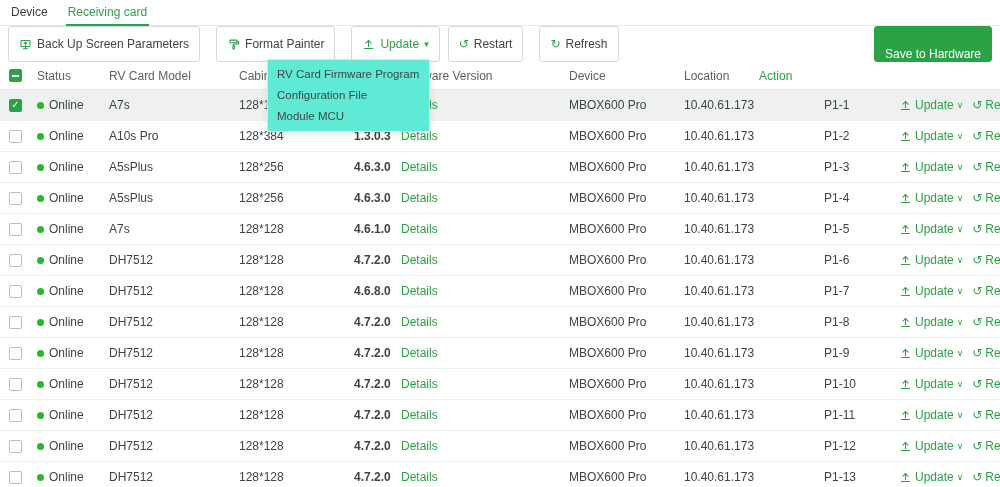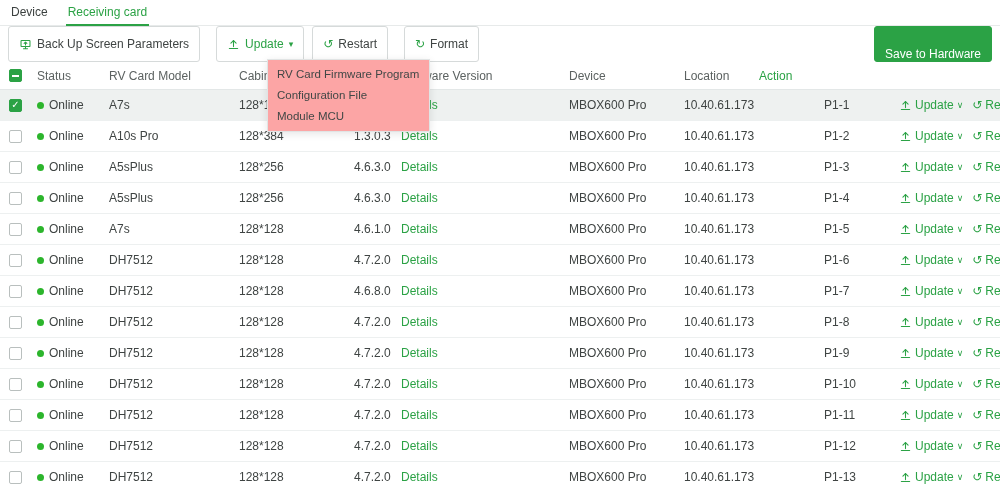--- a/index.html
+++ b/index.html
@@ -19,40 +19,40 @@
     border:1px solid #d6dada;border-radius:3px;font-size:12px;color:#3f4443;cursor:pointer;
     font-family:inherit;}
   .btn .glyph{font-size:12px;line-height:1;color:var(--accent);}
   .btn svg{color:var(--accent);}
   .btn.ml8{margin-left:8px;} .btn.ml16{margin-left:16px;}
   .btn.accent-text{color:var(--accent);}
   .btn.primary{margin-left:auto;background:var(--accent);border-color:var(--accent);color:#fff;align-items:flex-end;}
   .caret{font-size:9px;line-height:1;}
 
   
-  .menu{position:absolute;left:267px;top:59px;z-index:30;background:#fca5a5;border:1px solid #e1e4e4;
+  .menu{position:absolute;left:267px;top:59px;z-index:30;background:#5eead4;border:1px solid #e1e4e4;
     box-shadow:0 2px 8px rgba(0,0,0,.10);padding:4px 0;min-width:128px;}
   .menu-item{padding:4px 10px 5px 9px;font-size:11.5px;color:#424746;white-space:nowrap;cursor:pointer;}
 
   
   .thead{display:flex;align-items:center;height:27px;border-bottom:1px solid #e3e7e7;color:#5c6261;}
   .trow{display:flex;align-items:center;height:30px;border-bottom:1px solid #edf0f0;}
   .trow.selected{background:var(--sel-bg);}
   .cell{flex:none;overflow:hidden;white-space:nowrap;}
   .c-check{width:28px;padding-left:9px;display:flex;align-items:center;}
   .c-status{width:72px;display:flex;align-items:center;gap:5px;}
   .c-model{width:130px;}
   .c-res{width:115px;}
   .c-fw{width:215px;display:flex;align-items:center;}
   .c-device{width:115px;}
   .c-ip{width:140px;}
   .c-loc{width:75px;}
   .c-action{flex:1;display:flex;align-items:center;gap:9px;color:var(--accent);padding-right:18px;}
 
-  .fw{display:inline-block;min-width:47px;}
+  .fw{display:inline-block;min-width:47px;font-weight:bold;}
   .details{color:var(--accent);cursor:pointer;text-decoration:none;}
   .dot{width:7px;height:7px;border-radius:50%;background:var(--online);}
   .act{display:inline-flex;align-items:center;gap:3px;color:var(--accent);cursor:pointer;text-decoration:none;}
   .act .glyph{font-size:12px;line-height:1;}
   .chev{font-size:9px;line-height:1;}
 
   
   .checkbox{width:13px;height:13px;border:1px solid #b9bfbe;border-radius:2px;background:#fff;
     display:inline-flex;align-items:center;justify-content:center;cursor:pointer;position:relative;box-sizing:border-box;}
   .checkbox .mark{display:none;color:#fff;font-size:10px;line-height:1;}
@@ -75,37 +75,45 @@
   </div>
 
   <div class="toolbar">
     <button class="btn">
       <svg class="ic" viewBox="0 0 16 16">
           <rect x="2.5" y="3" width="11" height="7.5" rx="0.8"></rect>
           <path d="M5.5 13.2h5M8 10.5v2.7"></path>
           <path d="M8 8.6V5.1M6.3 6.7 8 5l1.7 1.7"></path>
         </svg>
       <span>Back Up Screen Parameters</span>
+    </button>
+    <button class="btn ml16">
+      <svg class="ic" viewBox="0 0 16 16">
+          <rect x="3.8" y="2.6" width="8.6" height="3.3" rx="0.5"></rect>
+          <path d="M12.4 4.2h1.8v3.2H8.2v2.1"></path>
+          <rect x="7.3" y="9.4" width="1.8" height="4" rx="0.4"></rect>
+        </svg>
+      <span>Format Painter</span>
     </button>
     <button class="btn ml16 accent-text">
       <svg class="ic" viewBox="0 0 16 16">
           <path d="M8 10.6V3.2"></path>
           <path d="M4.8 6.3 8 3.1l3.2 3.2"></path>
           <path d="M2.9 12.9h10.2"></path>
         </svg>
       <span>Update</span>
       <span class="caret">▾</span>
     </button>
     <button class="btn ml8">
       <span class="glyph">↺</span>
       <span>Restart</span>
     </button>
     <button class="btn ml16">
       <span class="glyph">↻</span>
-      <span>Format</span>
+      <span>Refresh</span>
     </button>
     <button class="btn primary">
       <span>Save to Hardware</span>
     </button>
   </div>
 
   <div class="menu">
     <div class="menu-item">RV Card Firmware Program</div>
     <div class="menu-item">Configuration File</div>
     <div class="menu-item">Module MCU</div>

